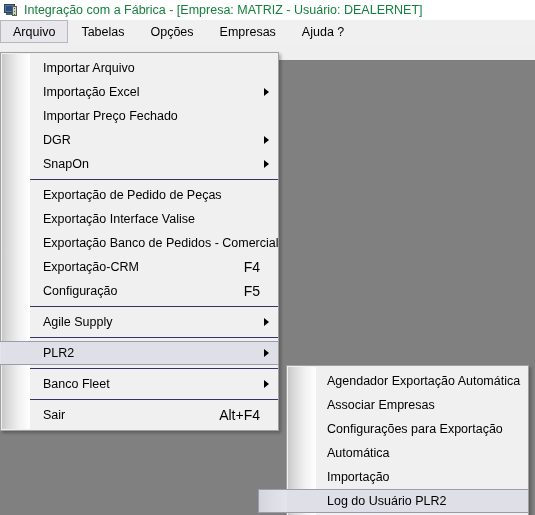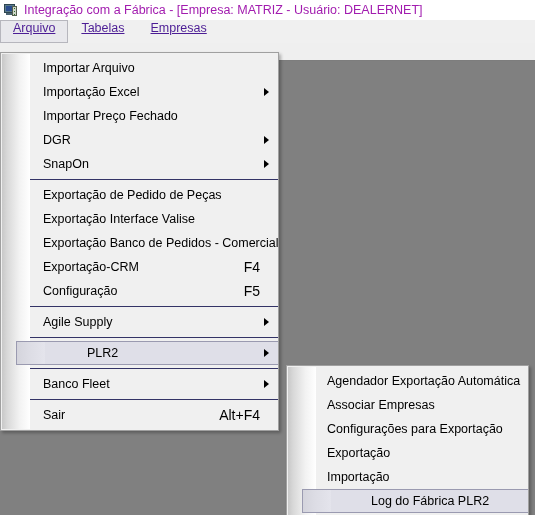--- a/index.html
+++ b/index.html
@@ -74,45 +74,45 @@
   #app-icon .tower::after {
     content: "";
     position: absolute;
     left: 1px; top: 1px;
     width: 1px; height: 1px;
     background: #2a6b2a;
     box-shadow: 0 3px 0 #2a6b2a, 0 6px 0 #2a6b2a;
   }
   #title-text {
     font-size: 12.5px;
-    color: #a21caf;
+    color: #15803d;
     white-space: nowrap;
     letter-spacing: 0px;
     text-align: center;
   }
 
   
   #menubar {
     position: absolute;
     left: 0; top: 20px;
     width: 535px;
     height: 23px;
     background: #f0f0f0;
     display: flex;
     align-items: stretch;
   }
   .menubar-item {
     display: flex;
+    align-items: center;
     padding: 0 12px;
     font-size: 12.5px;
-    color: #4c1d95;
+    color: #000000;
     white-space: nowrap;
     box-sizing: border-box;
     border: 1px solid transparent;
-    text-decoration: underline;
   }
   .menubar-item.open {
     background: #e8e8ec;
     border: 1px solid #b6b6bd;
   }
 
   
   #toolband {
     position: absolute;
     left: 0; top: 43px;
@@ -179,21 +179,20 @@
     right: 9px;
     width: 0; height: 0;
     border-top: 4px solid transparent;
     border-bottom: 4px solid transparent;
     border-left: 5px solid #000000;
   }
   .menu-item.selected {
     background: #dfdfe8;
     border-top: 1px solid #9a9ab0;
     border-bottom: 1px solid #9a9ab0;
-    margin-left: 44px;
   }
   .menu-item.selected .gsel {
     position: absolute;
     left: -29px;
     top: -1px;
     bottom: -1px;
     width: 29px;
     background: linear-gradient(to right, #d4d4dc 0%, #dcdce4 40%, #e4e4ec 100%);
     border-top: 1px solid #9a9ab0;
     border-bottom: 1px solid #9a9ab0;
@@ -234,21 +233,27 @@
   </div>
 
   <div id="menubar">
     <div class="menubar-item open">
       <span>Arquivo</span>
     </div>
     <div class="menubar-item">
       <span>Tabelas</span>
     </div>
     <div class="menubar-item">
+      <span>Opções</span>
+    </div>
+    <div class="menubar-item">
       <span>Empresas</span>
+    </div>
+    <div class="menubar-item">
+      <span>Ajuda ?</span>
     </div>
   </div>
 
   <div id="toolband"></div>
 
   <div id="client"></div>
 
   <div class="popup" id="file-menu">
     <div class="gutter"></div>
     <div class="items" id="file-menu-items">
@@ -318,25 +323,25 @@
         <div class="menu-item">
           <span class="mi-label">Agendador Exportação Automática</span>
         </div>
         <div class="menu-item">
           <span class="mi-label">Associar Empresas</span>
         </div>
         <div class="menu-item">
           <span class="mi-label">Configurações para Exportação</span>
         </div>
         <div class="menu-item">
-          <span class="mi-label">Exportação</span>
+          <span class="mi-label">Automática</span>
         </div>
         <div class="menu-item">
           <span class="mi-label">Importação</span>
         </div>
         <div class="menu-item selected">
           <span class="gsel"></span>
-          <span class="mi-label">Log do Fábrica PLR2</span>
+          <span class="mi-label">Log do Usuário PLR2</span>
         </div>
       </div>
   </div>
 
 </div>
 
 </body></html>

